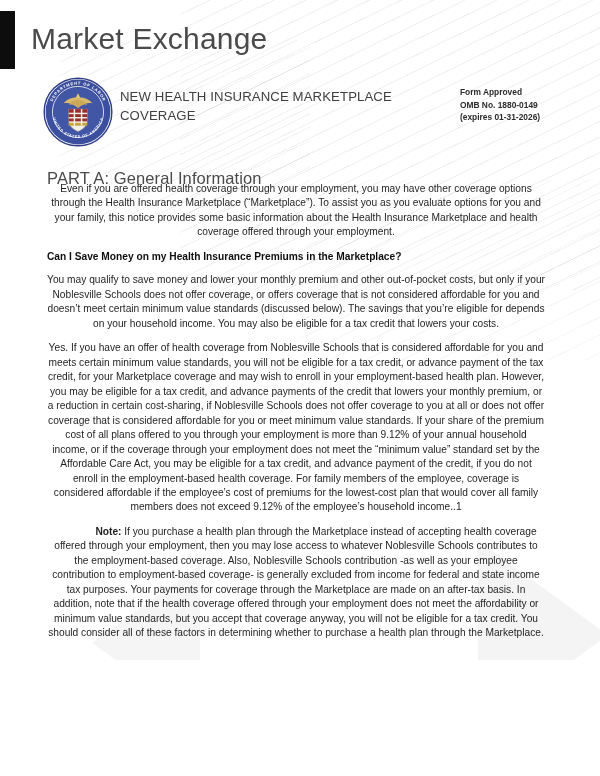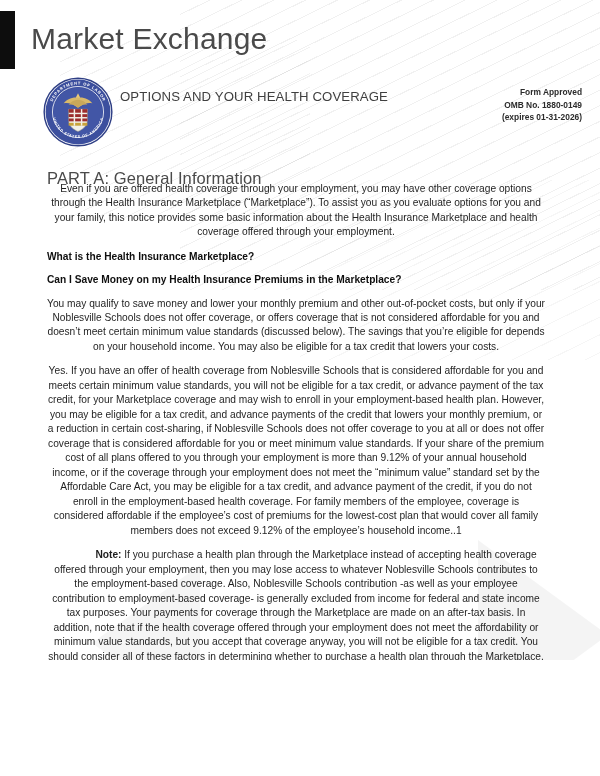--- a/index.html
+++ b/index.html
@@ -127,21 +127,21 @@
     color: #3f3f3f;
     line-height: 1.42;
     letter-spacing: 0.1px;
   }
 
   .form-approved {
     position: absolute;
     left: 460px;
     top: 86px;
     width: 122px;
-    text-align: right;
+    text-align: left;
     font-size: 8.4px;
     font-weight: 700;
     color: #2b2b2b;
     line-height: 1.5;
   }
 
   
   .part-title {
     position: absolute;
     left: 47px;
@@ -259,35 +259,34 @@
         <rect x="37" y="53" width="26" height="4" fill="#9b2d2d"></rect>
         <rect x="37" y="59" width="26" height="4" fill="#9b2d2d"></rect>
         <rect x="37" y="65" width="26" height="4" fill="#c8a23a"></rect>
         <rect x="44" y="46" width="2" height="23" fill="#f2f0e8"></rect>
         <rect x="54" y="46" width="2" height="23" fill="#f2f0e8"></rect>
       </g>
     </svg>
   </div>
 
   <div class="form-heading">
-    <div>OPTIONS AND YOUR HEALTH COVERAGE</div>
+    <div>NEW HEALTH INSURANCE MARKETPLACE COVERAGE</div>
   </div>
 
   <div class="form-approved">
     <div>Form Approved</div>
     <div>OMB No. 1880-0149</div>
     <div>(expires 01-31-2026)</div>
   </div>
 
   <div class="part-title">PART A: General Information</div>
 
   <div class="content">
     <p class="para">Even if you are offered health coverage through your employment, you may have other coverage options through the Health Insurance Marketplace (“Marketplace”). To assist you as you evaluate options for you and your family, this notice provides some basic information about the Health Insurance Marketplace and health coverage offered through your employment.</p>
 
-    <p class="qhead">What is the Health Insurance Marketplace?</p>
 
     <p class="qhead">Can I Save Money on my Health Insurance Premiums in the Marketplace?</p>
     <p class="para">You may qualify to save money and lower your monthly premium and other out-of-pocket costs, but only if your Noblesville Schools does not offer coverage, or offers coverage that is not considered affordable for you and doesn’t meet certain minimum value standards (discussed below). The savings that you’re eligible for depends on your household income. You may also be eligible for a tax credit that lowers your costs.</p>
 
     <p class="para">Yes. If you have an offer of health coverage from Noblesville Schools that is considered affordable for you and meets certain minimum value standards, you will not be eligible for a tax credit, or advance payment of the tax credit, for your Marketplace coverage and may wish to enroll in your employment-based health plan. However, you may be eligible for a tax credit, and advance payments of the credit that lowers your monthly premium, or a reduction in certain cost-sharing, if Noblesville Schools does not offer coverage to you at all or does not offer coverage that is considered affordable for you or meet minimum value standards. If your share of the premium cost of all plans offered to you through your employment is more than 9.12%  of your annual household income, or if the coverage through your employment does not meet the “minimum value” standard set by the Affordable Care Act, you may be eligible for a tax credit, and advance payment of the credit, if you do not enroll in the employment-based health coverage. For family members of the employee, coverage is considered affordable if the employee’s cost of premiums for the lowest-cost plan that would cover all family members does not exceed 9.12% of the employee’s household income..1</p>
 
     <p class="para"><b>Note:</b><span> If you purchase a health plan through the Marketplace instead of accepting health coverage offered through your employment, then you may lose access to whatever Noblesville Schools contributes to the employment-based coverage. Also, Noblesville Schools contribution -as well as your employee contribution to employment-based coverage- is generally excluded from income for federal and state income tax purposes. Your payments for coverage through the Marketplace are made on an after-tax basis. In addition, note that if the health coverage offered through your employment does not meet the affordability or minimum value standards, but you accept that coverage anyway, you will not be eligible for a tax credit. You should consider all of these factors in determining whether to purchase a health plan through the Marketplace.</span></p>
   </div>
 
   <div class="footnotes">

